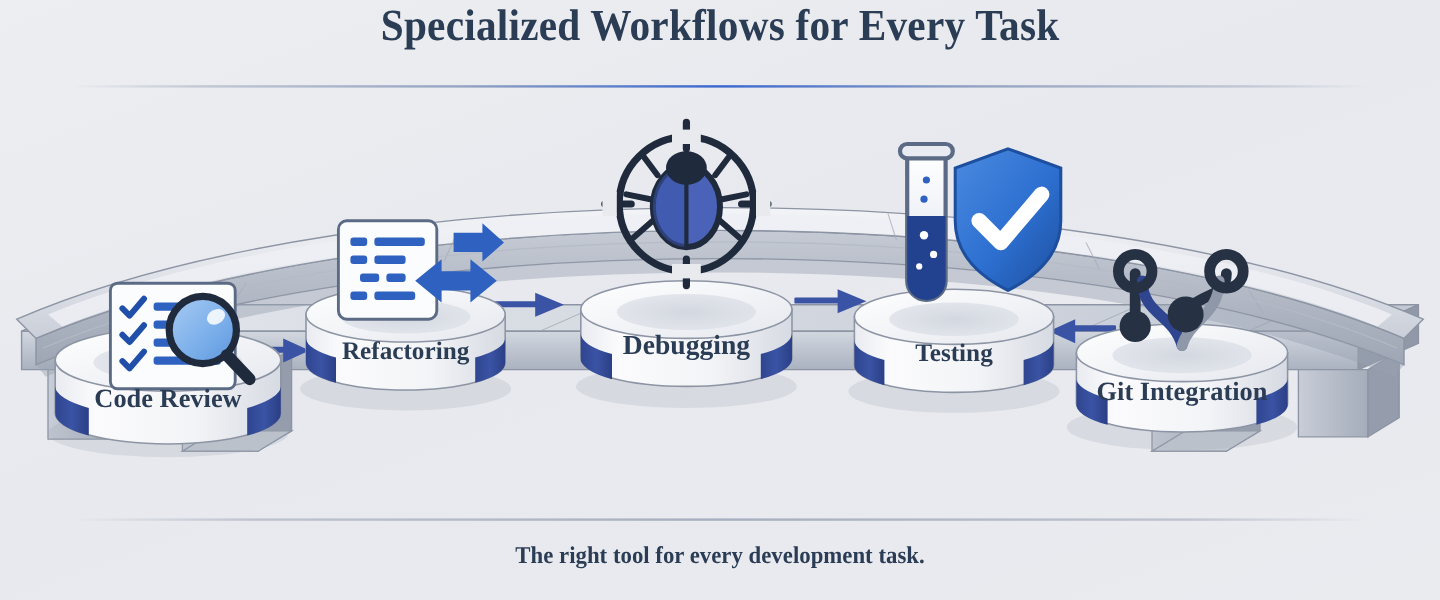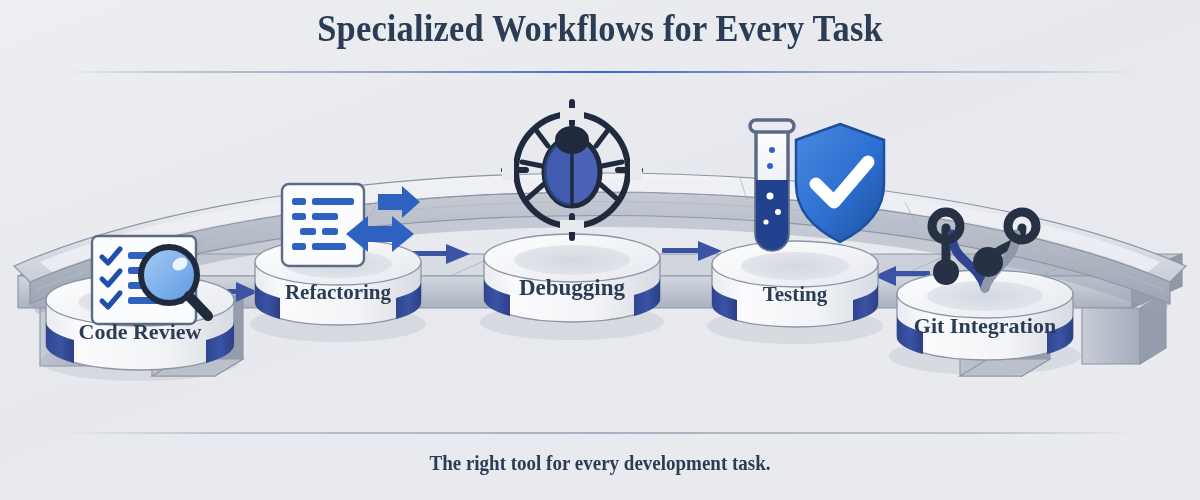--- a/index.html
+++ b/index.html
@@ -15,21 +15,20 @@
     overflow: hidden;
     font-family: "Liberation Sans", sans-serif;
   }
 
   
   #title-bar {
     position: absolute;
     top: 0; left: 0; right: 0;
     height: 56px;
     display: flex;
-    align-items: center;
     justify-content: center;
   }
   #page-title {
     font-family: "Liberation Serif", serif;
     font-weight: bold;
     font-size: 37px;
     letter-spacing: 0.2px;
     color: #2b3d55;
     white-space: nowrap;
     transform: scaleX(0.93);

